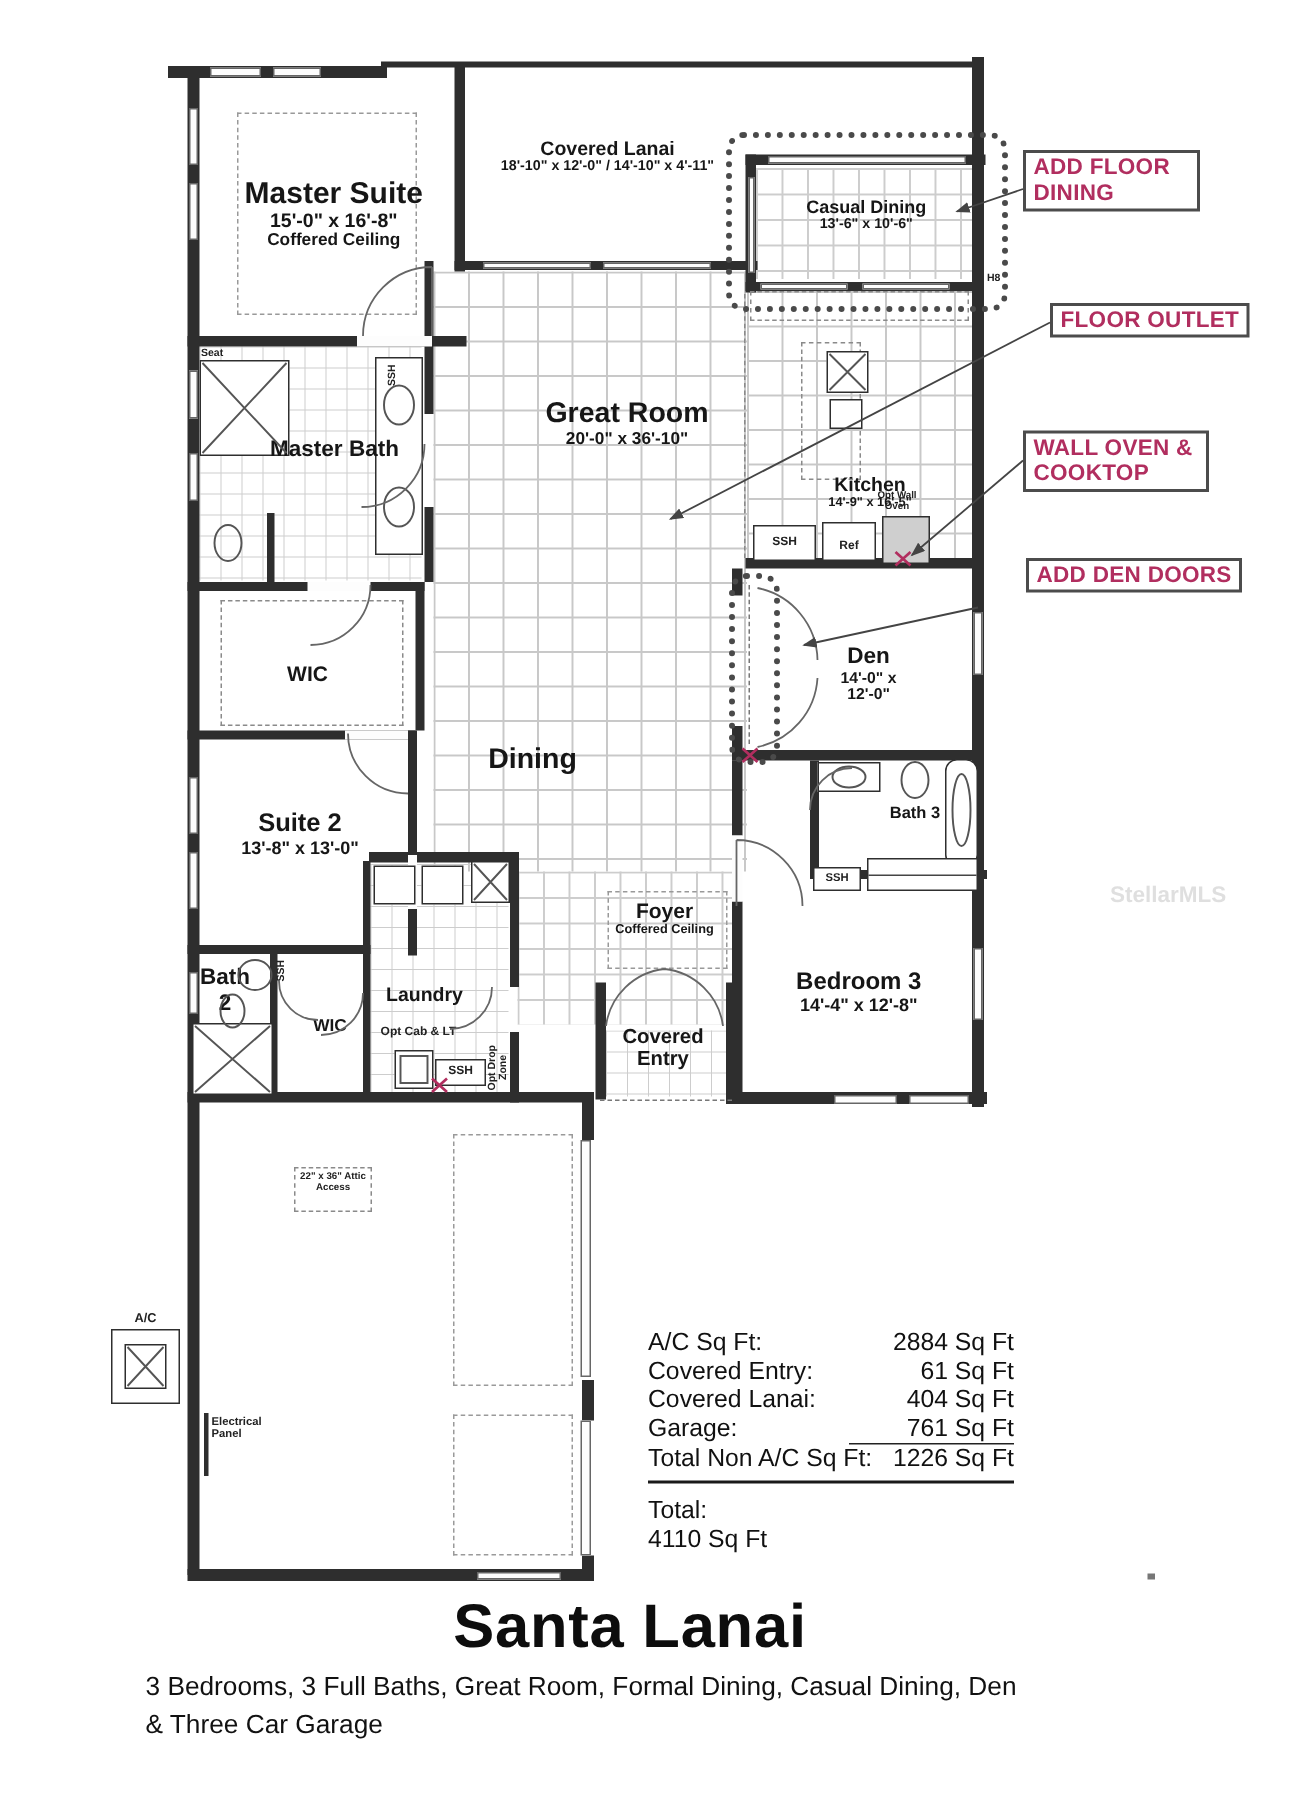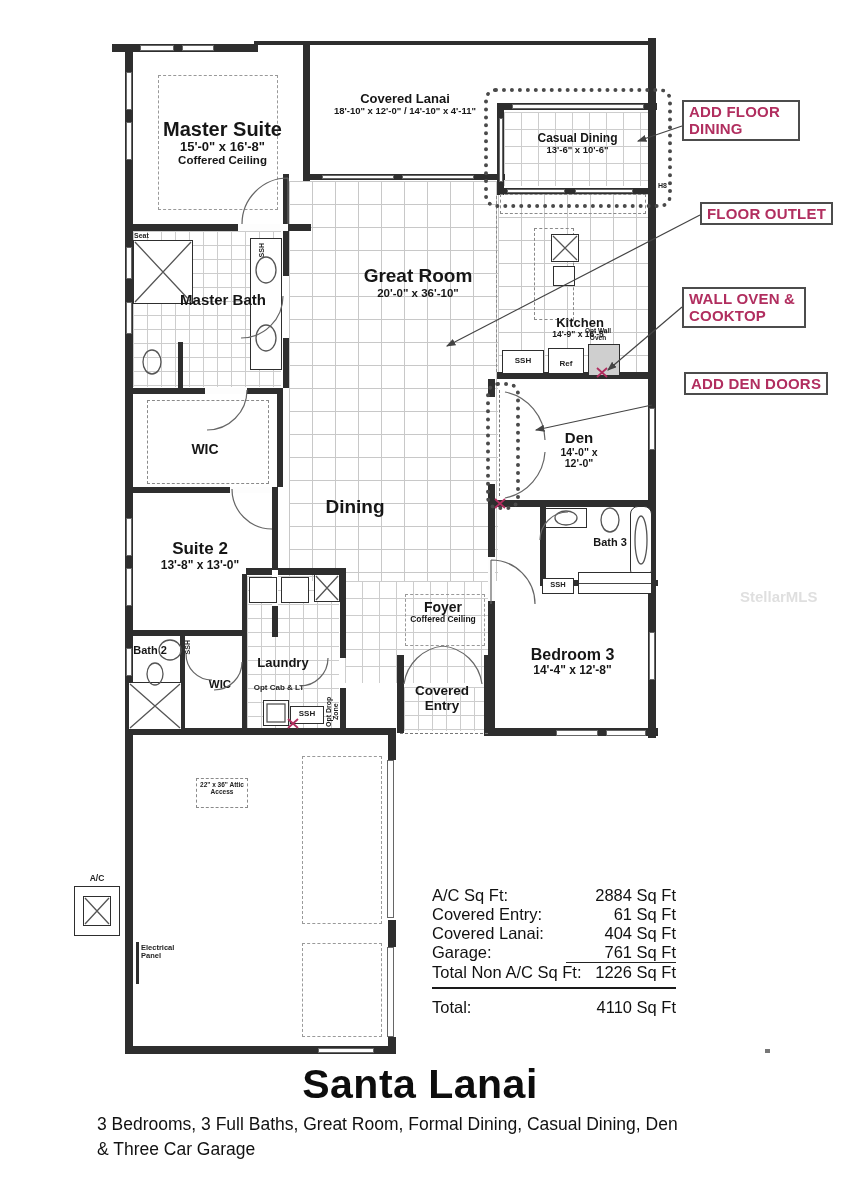--- a/index.html
+++ b/index.html
@@ -173,21 +173,21 @@
     <div style="font-size:15px;">Den</div>
     <div style="font-size:10.5px;">14'-0" x 12'-0"</div>
   </div>
   <div class="lbl" style="left:178px;top:292px;width:90px;font-size:15px;">Master Bath</div>
   <div class="lbl" style="left:180px;top:442px;width:50px;font-size:14px;">WIC</div>
   <div class="lbl" style="left:320px;top:497px;width:70px;font-size:19px;">Dining</div>
   <div class="lbl" style="left:140px;top:540px;width:120px;">
     <div style="font-size:17px;">Suite 2</div>
     <div style="font-size:12px;">13'-8" x 13'-0"</div>
   </div>
-  <div class="lbl" style="left:130px;top:644px;width:40px;font-size:11px;">Bath 2</div>
+  <div class="lbl" style="left:130px;top:644px;width:40px;font-size:15px;">Bath 2</div>
   <div class="lbl" style="left:200px;top:678px;width:40px;font-size:11.5px;">WIC</div>
   <div class="lbl" style="left:248px;top:656px;width:70px;font-size:13px;">Laundry</div>
   <div class="lbl" style="left:409px;top:600px;width:68px;">
     <div style="font-size:14px;">Foyer</div>
     <div style="font-size:8.5px;">Coffered Ceiling</div>
   </div>
   <div class="lbl" style="left:408px;top:684px;width:68px;font-size:13.5px;">Covered Entry</div>
   <div class="lbl" style="left:505px;top:646px;width:135px;">
     <div style="font-size:16px;">Bedroom 3</div>
     <div style="font-size:12px;">14'-4" x 12'-8"</div>
@@ -224,21 +224,21 @@
     </div>
     <div class="row">
       <span>Garage:</span>
       <span style="display:inline-block;min-width:110px;text-align:right;border-bottom:1.5px solid #222;">761 Sq Ft</span>
     </div>
     <div class="row">
       <span>Total Non A/C Sq Ft:</span>
       <span>1226 Sq Ft</span>
     </div>
     <div style="border-top:2.5px solid #1a1a1a;margin-top:5px;"></div>
-    <div class="row" style="margin-top:9px;">
+    <div class="row" style="margin-top:9px;flex-direction:column;">
       <span>Total:</span>
       <span>4110 Sq Ft</span>
     </div>
   </div>
 
   <div class="lbl" style="left:60px;top:1062px;width:720px;font-size:41px;letter-spacing:.5px;color:#0d0d0d;">Santa Lanai</div>
   <div style="position:absolute;left:97px;top:1112px;width:582px;font-size:17.5px;line-height:1.42;color:#111;">3 Bedrooms, 3 Full Baths, Great Room, Formal Dining, Casual Dining, Den &amp; Three Car Garage</div>
 
   <div class="wm" style="left:740px;top:588px;font-size:15px;">StellarMLS</div>
   <div style="position:absolute;left:765px;top:1049px;width:5px;height:4px;background:#777;"></div>

